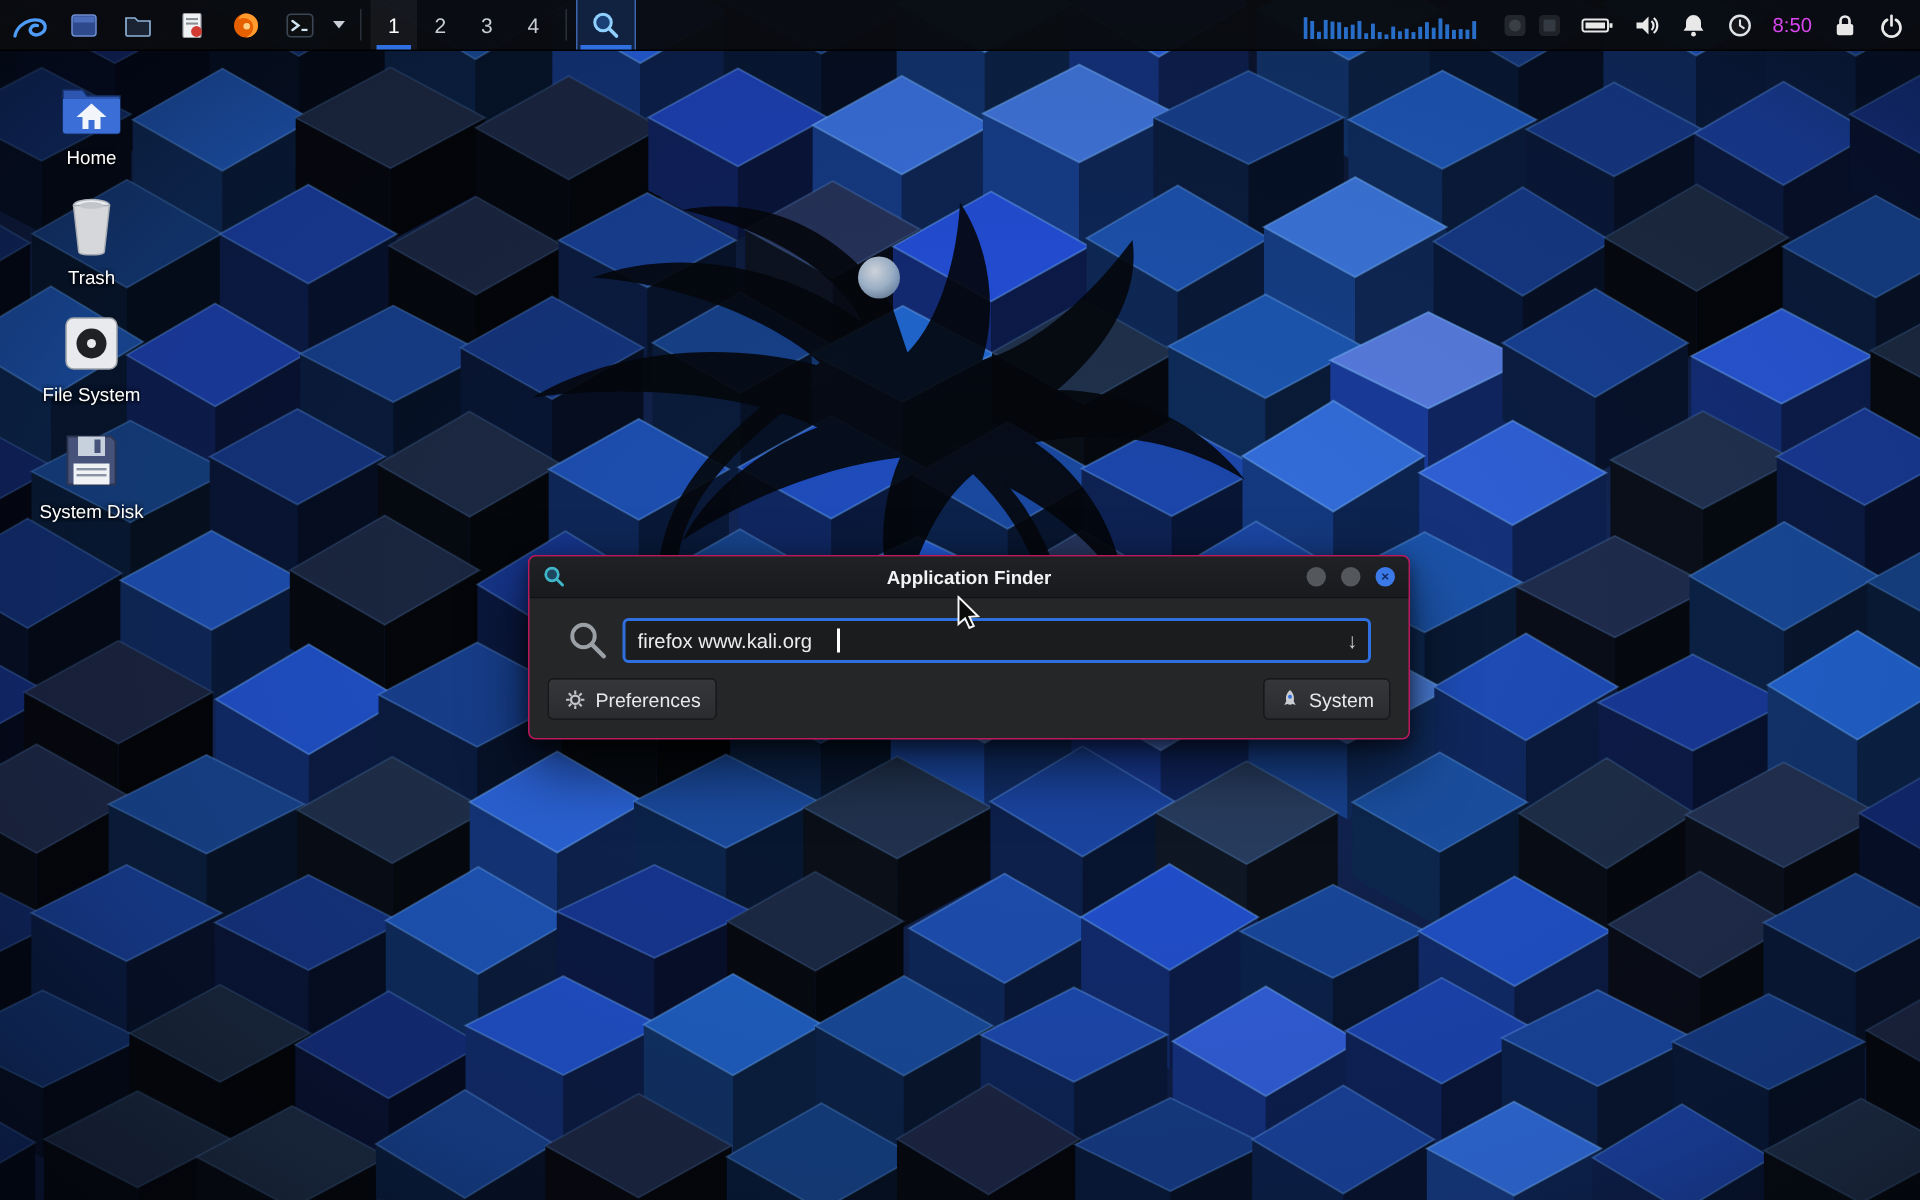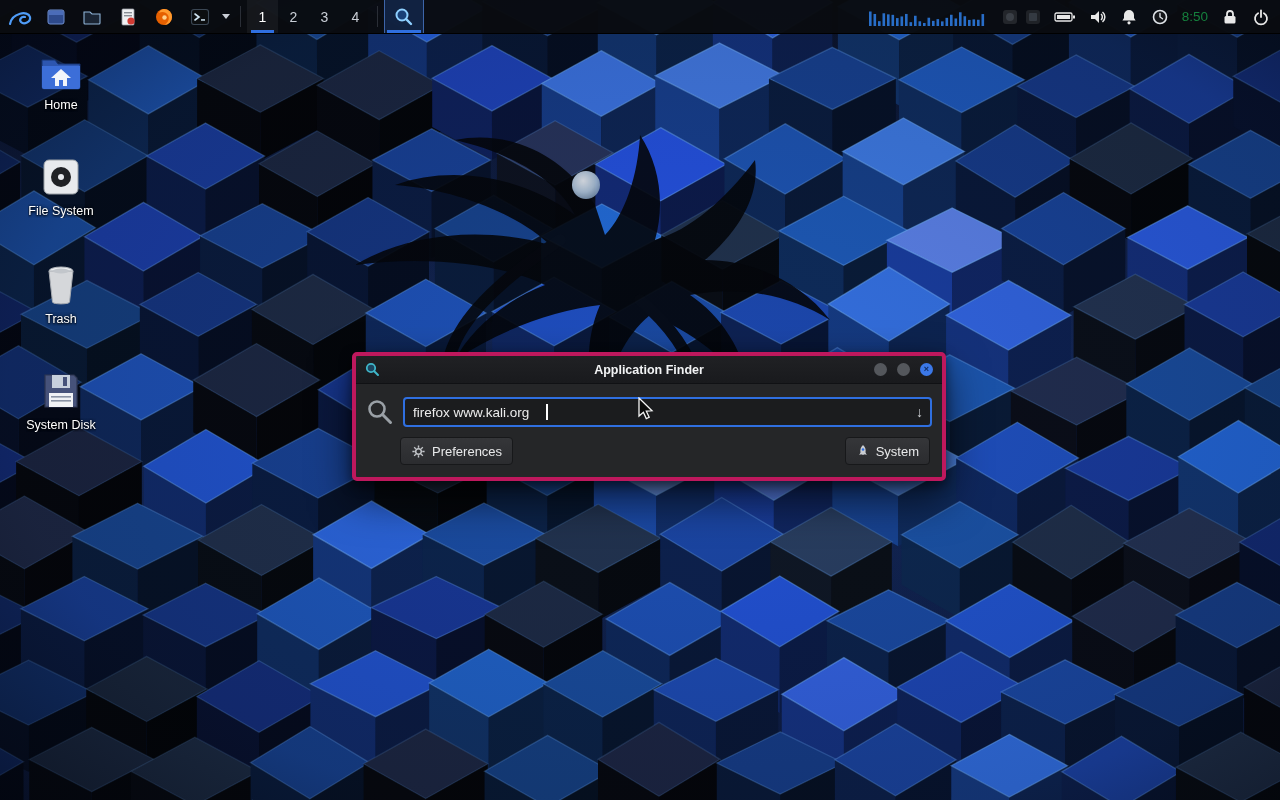--- a/index.html
+++ b/index.html
@@ -17,59 +17,59 @@
   .sep{width:1px;background:#2a2e36;margin:6px 6px;}
   .ws-btn{width:31px;display:flex;align-items:center;justify-content:center;
     font-size:14px;color:#c9ced6;position:relative;cursor:pointer;}
   .ws-btn.active{color:#fff;background:rgba(255,255,255,.05);}
   .ws-btn.active::after{content:"";position:absolute;bottom:0;left:4px;right:4px;height:3px;background:#2f6fe0;}
   .finder-task-btn{width:38px;display:flex;align-items:center;justify-content:center;position:relative;
     background:rgba(47,111,224,.22);border-left:1px solid rgba(98,156,255,.55);
     border-right:1px solid rgba(98,156,255,.55);cursor:pointer;}
   .finder-task-btn::after{content:"";position:absolute;bottom:0;left:2px;right:2px;height:3px;background:#2f6fe0;}
   .panel-right{margin-left:auto;display:flex;align-items:center;gap:13px;padding-right:10px;}
-  .clock{font-size:13.5px;color:#15803d;cursor:pointer;}
+  .clock{font-size:13.5px;color:#d946ef;cursor:pointer;}
   .tray{display:flex;align-items:center;gap:7px;}
 
   
   .dicons{position:absolute;left:10px;top:52px;width:102px;z-index:10;
-    display:flex;flex-direction:column;gap:44px;}
+    display:flex;flex-direction:column;gap:16px;}
   .dicon{display:flex;flex-direction:column;align-items:center;gap:6px;cursor:pointer;}
   .dicon .lbl{font-size:12.5px;color:#fff;text-align:center;max-width:100px;
     white-space:nowrap;overflow:hidden;text-overflow:ellipsis;
     text-shadow:0 1px 2px #000,0 0 4px #000;}
 
   
-  .win{position:absolute;left:352px;top:352px;width:586px;z-index:60;
-    background:#252628;border:4px solid #be185d;border-radius:5px;
+  .win{position:absolute;left:352px;top:370px;width:586px;z-index:60;
+    background:#252628;border:1px solid #be185d;border-radius:5px;
     box-shadow:0 18px 42px rgba(0,0,0,.62),0 4px 12px rgba(0,0,0,.5);}
   .titlebar{height:27px;position:relative;display:flex;align-items:center;
     background:linear-gradient(#202124,#191a1d);border-radius:5px 5px 0 0;
     border-bottom:1px solid #101114;cursor:default;}
   .titlebar .title{position:absolute;left:0;right:0;text-align:center;
     font-weight:bold;font-size:12.5px;color:#f2f3f4;pointer-events:none;}
   .tb-icon{position:absolute;left:9px;top:6px;}
   .tb-btns{position:absolute;right:9px;top:7px;display:flex;gap:10px;z-index:2;}
   .circle-btn{width:13px;height:13px;border-radius:50%;background:#54575c;cursor:pointer;
     display:flex;align-items:center;justify-content:center;}
   .circle-btn.close{background:#3b78e8;}
   .circle-btn.close span{font-size:9px;line-height:9px;color:#0e2a5e;font-weight:bold;}
   .win-body{padding:9px 10px 12px;}
-  .search-row{display:flex;align-items:center;gap:9px;margin:4px 0 10px;}
+  .search-row{display:flex;align-items:center;gap:9px;margin:4px 15px 10px;}
   .entry{position:relative;flex:1;height:30px;}
   .entry input{width:100%;height:100%;box-sizing:border-box;background:#1b1c1e;
     border:2px solid #2f6fe0;border-radius:4px;color:#ececec;font-size:13.5px;
     padding:0 26px 0 8px;outline:none;font-family:"Liberation Sans",sans-serif;}
   .entry .arrow{position:absolute;right:9px;top:50%;transform:translateY(-50%);
     color:#cfd2d6;font-size:14px;cursor:pointer;}
   .entry .caret{position:absolute;left:143px;top:7px;width:1.5px;height:16px;background:#fff;pointer-events:none;}
   .btn-row{display:flex;justify-content:space-between;padding:0 2px;}
   .btn{display:inline-flex;align-items:center;gap:6px;height:26px;padding:0 10px;
     background:linear-gradient(#353639,#2b2c2f);border:1px solid #17181a;
-    border-radius:4px;color:#e8e9ea;font-size:13px;cursor:pointer;margin-left:32px;}
+    border-radius:4px;color:#e8e9ea;font-size:13px;cursor:pointer;}
 
   #cursor{position:absolute;left:637px;top:397px;z-index:100;pointer-events:none;}
 </style>
 </head>
 <body>
 
 <svg id="wallpaper" width="1280" height="800" viewBox="0 0 1280 800">
   <defs>
     <linearGradient id="bg" x1="0" y1="0" x2="0" y2="1">
       <stop offset="0" stop-color="#0a1228"></stop>
@@ -774,35 +774,35 @@
       <path d="M3,8 h13 l3,4 h22 v23 a2,2 0 0 1 -2,2 h-34 a2,2 0 0 1 -2,-2 z" fill="#2d56b0" stroke="#16336e" stroke-width="1"></path>
       <path d="M3,14 h38 v21 a2,2 0 0 1 -2,2 h-34 a2,2 0 0 1 -2,-2 z" fill="#3c6ed8"></path>
       <polygon points="12,26 22,17 32,26" fill="#f2f5fa"></polygon>
       <rect x="16" y="25" width="12" height="9" fill="#f2f5fa"></rect>
       <rect x="20" y="28" width="4" height="6" fill="#3c6ed8"></rect>
     </svg>
     <div class="lbl">Home</div>
   </div>
 
   <div class="dicon">
+    <svg width="40" height="44" viewBox="0 0 40 44">
+      <ellipse cx="20" cy="9" rx="12" ry="4" fill="#eceff1" stroke="#b0b4ba" stroke-width="1"></ellipse>
+      <path d="M8,9 L11.5,40 C11.5,42.5 28.5,42.5 28.5,40 L32,9 Z" fill="#d5d7da" stroke="#a8acb2" stroke-width="1"></path>
+      <ellipse cx="20" cy="9" rx="8" ry="2.4" fill="#c2c6cb"></ellipse>
+    </svg>
+    <div class="lbl">Trash</div>
+  </div>
+
+  <div class="dicon">
     <svg width="42" height="42" viewBox="0 0 42 42">
       <rect x="4" y="4" width="34" height="34" rx="5" fill="#e8eaed" stroke="#9aa0a6" stroke-width="1"></rect>
       <circle cx="21" cy="21" r="10" fill="#202124"></circle>
       <circle cx="21" cy="21" r="3" fill="#e8eaed"></circle>
     </svg>
     <div class="lbl">File System</div>
-  </div>
-
-  <div class="dicon">
-    <svg width="40" height="44" viewBox="0 0 40 44">
-      <ellipse cx="20" cy="9" rx="12" ry="4" fill="#eceff1" stroke="#b0b4ba" stroke-width="1"></ellipse>
-      <path d="M8,9 L11.5,40 C11.5,42.5 28.5,42.5 28.5,40 L32,9 Z" fill="#d5d7da" stroke="#a8acb2" stroke-width="1"></path>
-      <ellipse cx="20" cy="9" rx="8" ry="2.4" fill="#c2c6cb"></ellipse>
-    </svg>
-    <div class="lbl">Trash</div>
   </div>
 
 
   <div class="dicon">
     <svg width="42" height="42" viewBox="0 0 42 42">
       <path d="M5,5 h29 l3,3 v29 h-32 z" fill="#46527a" stroke="#2c3550" stroke-width="1.2"></path>
       <rect x="12" y="5" width="18" height="13" fill="#c7d0dd"></rect>
       <rect x="23" y="7" width="4" height="9" fill="#46527a"></rect>
       <rect x="9" y="23" width="24" height="14" fill="#f0f2f5"></rect>
       <rect x="11" y="26" width="20" height="1.6" fill="#8a93a5"></rect>

